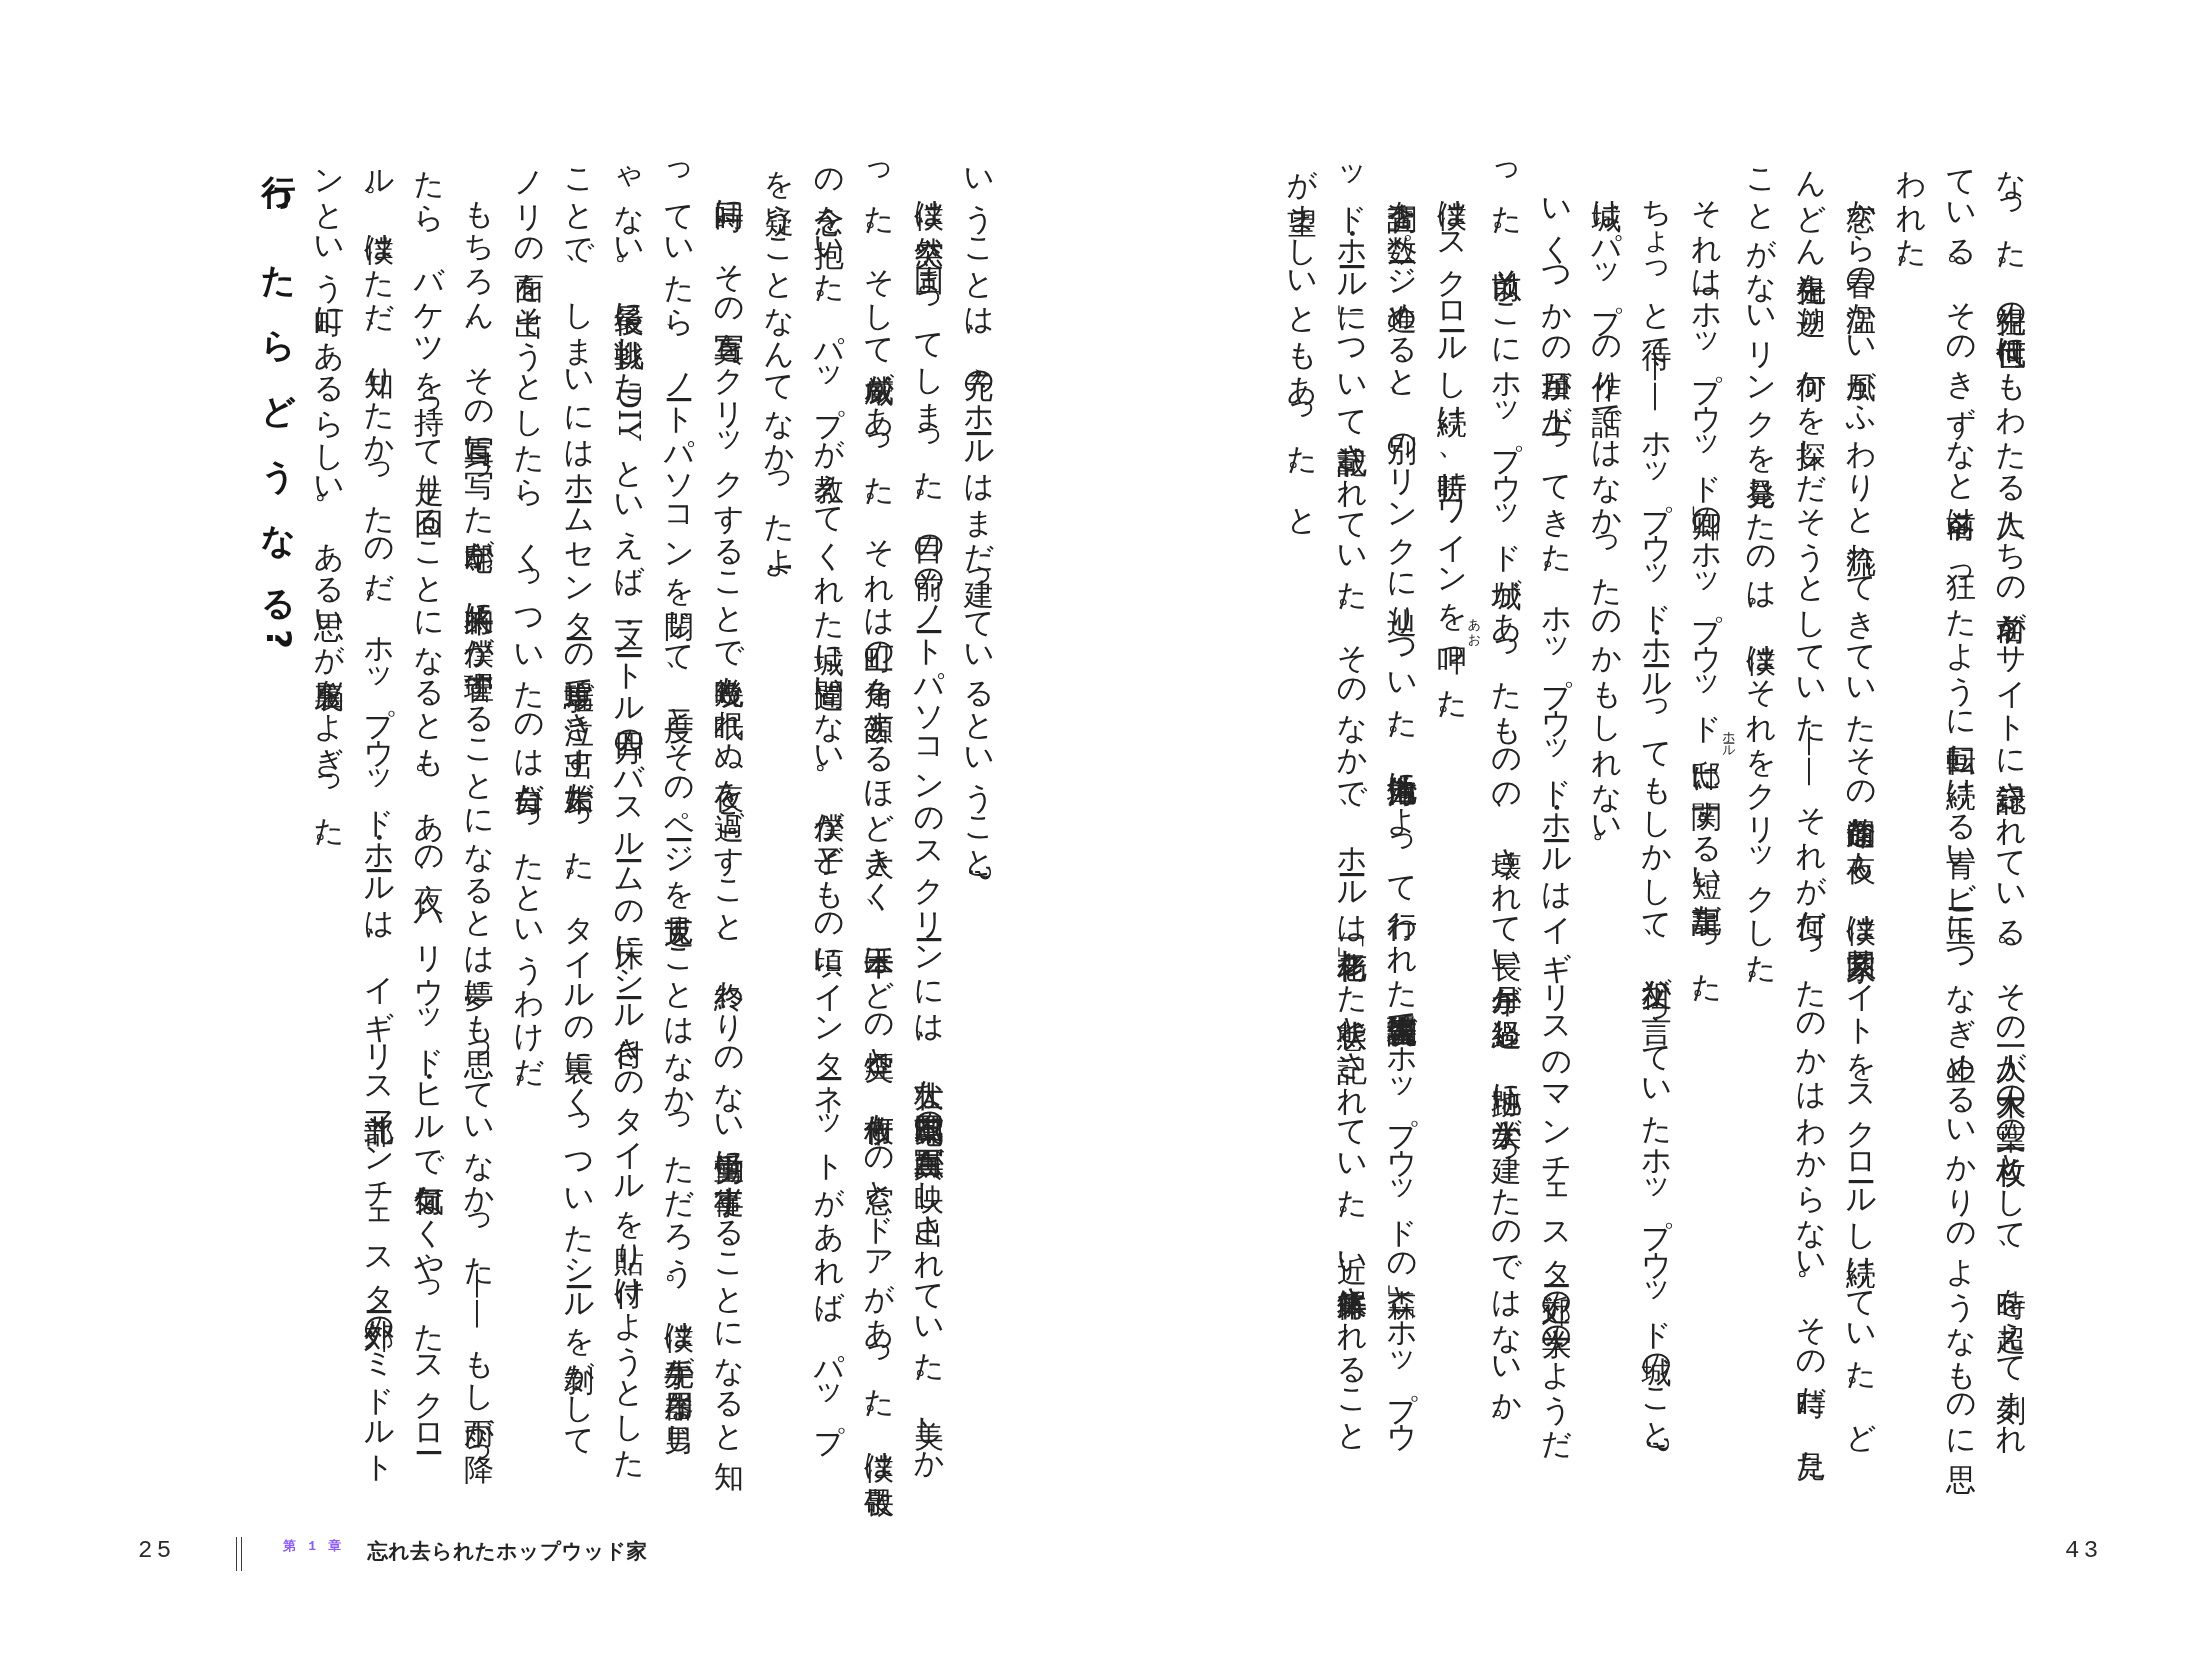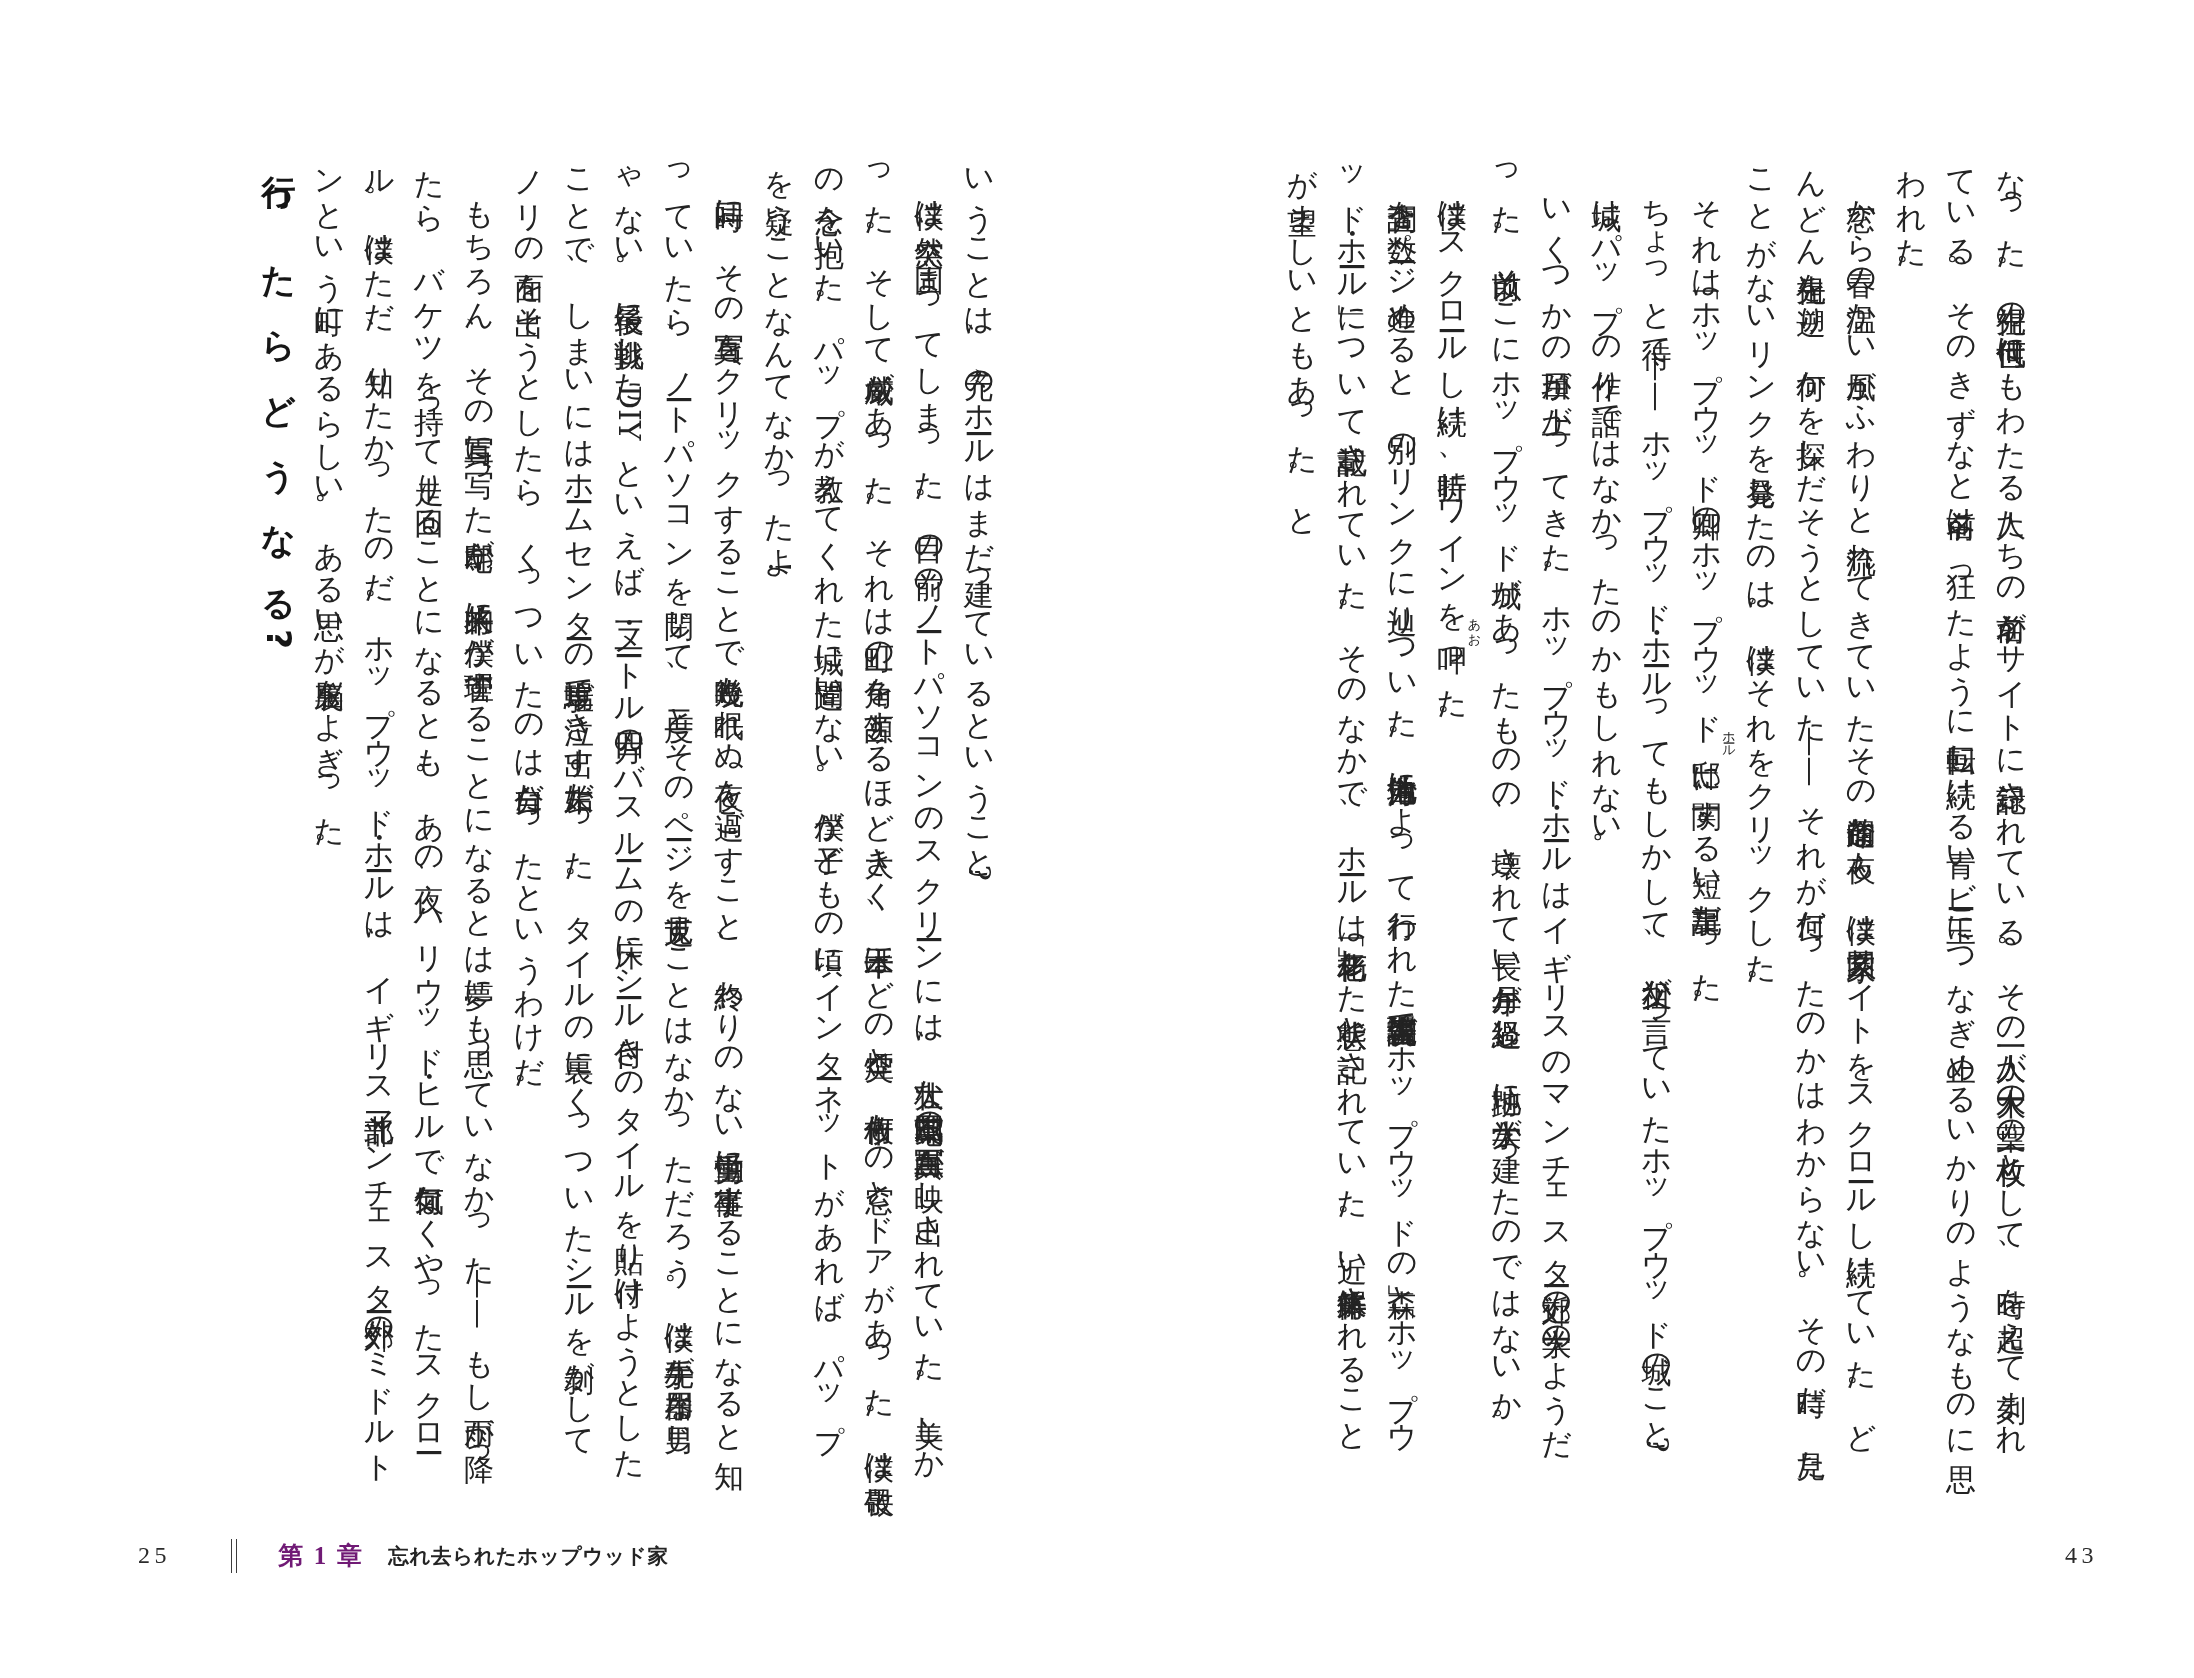--- a/index.html
+++ b/index.html
@@ -39,46 +39,46 @@
     font-family: "DejaVu Sans", "Liberation Sans", sans-serif;
     font-weight: 700;
     font-size: 34px;
     letter-spacing: 26px;
     line-height: 51px;
     color: #161616;
   }
   .footer {
     position: absolute;
     display: flex;
-    align-items: center;
+    align-items: flex-start;
     height: 37px;
     color: #2b2b2b;
-    font-family: Liberation Serif, serif;
+    font-family: Liberation Mono, monospace;
   }
   .footer-left  { left: 138px; top: 1537px; }
   .footer-right { left: 2065px; top: 1537px; }
   .pagenum {
     font-size: 24px;
     letter-spacing: 4.4px;
     color: #2b2b2b;
   }
   .footer-divider {
     display: inline-block;
     width: 4.4px;
     height: 34px;
     border-left: 1.5px solid #3c3c3c;
     border-right: 1.5px solid #3c3c3c;
     margin-left: 60px;
     margin-right: 41px;
   }
   .chapter-label {
-    font-size: 25px;
+    font-size: 13px;
     font-weight: 700;
     letter-spacing: 2.2px;
-    color: #701a75;
+    color: #8b5cf6;
   }
   .chapter-title {
     font-size: 20.5px;
     font-weight: 700;
     letter-spacing: 0.7px;
     margin-left: 24px;
     color: #242424;
   }
 </style>
 </head>

